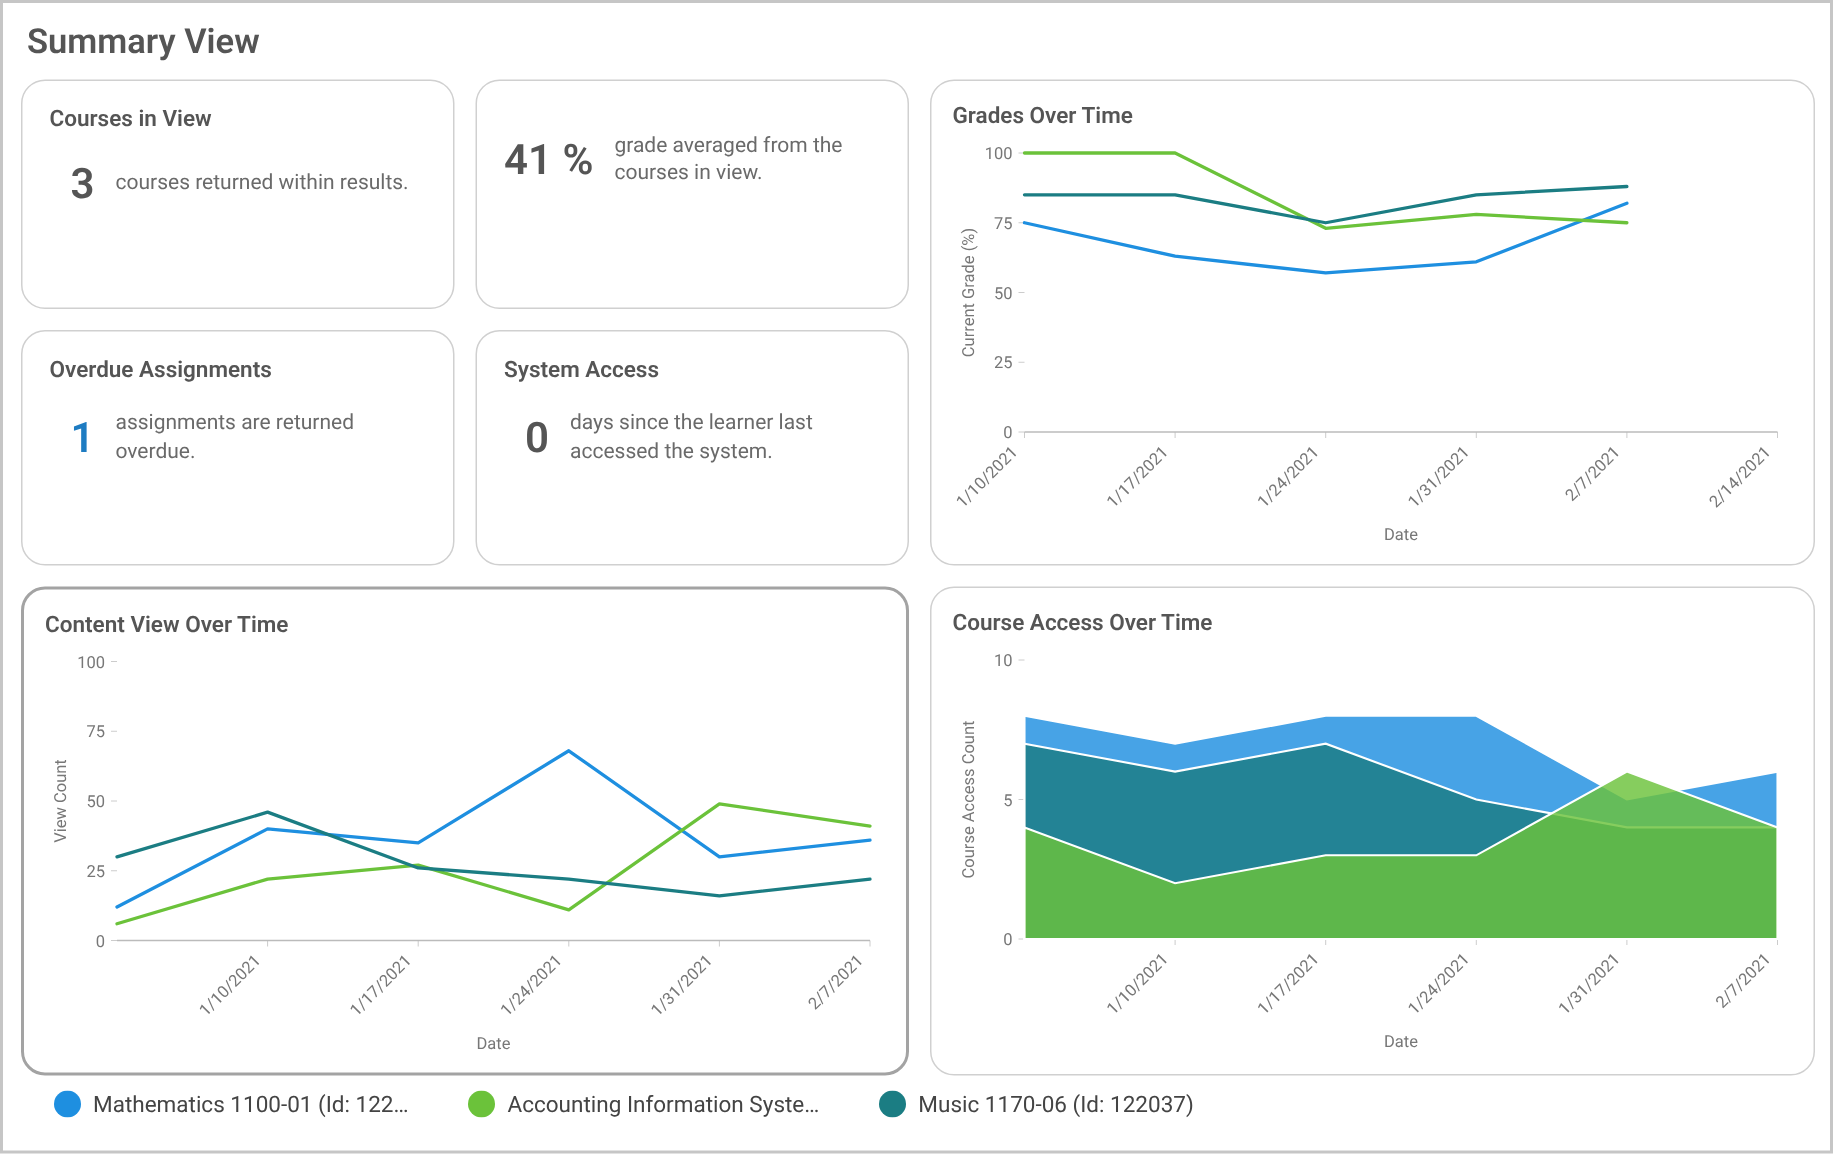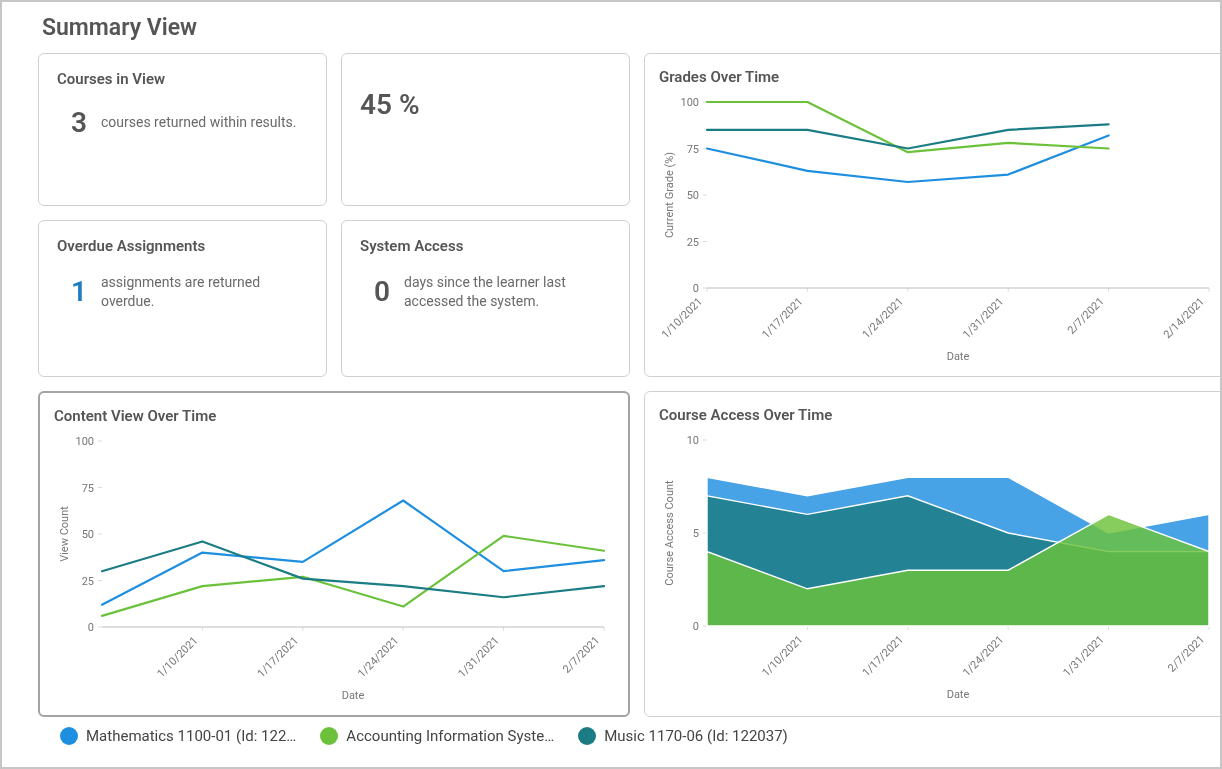--- a/index.html
+++ b/index.html
@@ -9,42 +9,41 @@
     font-family: -apple-system, BlinkMacSystemFont, "Segoe UI", Roboto, Helvetica, Arial, sans-serif;
     background: #fff;
     color: #444;
     border: 2px solid #c6c6c6;
     width: 1222px;
     height: 769px;
     overflow: hidden;
   }
   .page {
     padding: 8px 12px 4px 12px;
-    margin-left: 24px;
   }
   h1.title {
     font-size: 23px;
     font-weight: 600;
     color: #555;
     margin: 4px 0 12px 4px;
   }
   .grid {
     display: grid;
     grid-template-columns: 1fr 1fr;
     gap: 14px;
   }
   .left-col {
     display: grid;
     grid-template-columns: 1fr 1fr;
     grid-template-rows: auto auto;
     gap: 14px;
   }
   .card {
     border: 1px solid #d0d0d0;
-    border-radius: 6px;
+    border-radius: 16px;
     padding: 16px 18px 14px 18px;
     background: #fff;
   }
   .card.highlight {
     border: 2px solid #a3a3a3;
   }
   .card-title {
     font-size: 15px;
     font-weight: 600;
     color: #555;
@@ -74,21 +73,21 @@
     padding: 14px 14px 10px 14px;
   }
   .chart-holder {
     position: relative;
   }
   svg { display:block; }
   .tick-line { stroke: #bbb; stroke-width: 0.5; }
   .baseline { stroke: #bbb; stroke-width: 1; }
   .legend {
     display: flex;
-    gap: 24px;
+    gap: 40px;
     margin: 10px 0 0 22px;
     align-items: center;
   }
   .legend-item {
     display: flex;
     align-items: center;
     gap: 8px;
     font-size: 15px;
     color: #444;
     max-width: 280px;
@@ -113,21 +112,22 @@
       <div class="card">
         <div class="card-title">Courses in View</div>
         <div class="stat-row">
           <div class="stat-num">3</div>
           <div class="stat-desc">courses returned within results.</div>
         </div>
       </div>
 
       <div class="card">
         <div class="stat-row">
-          <div class="stat-num">45 %</div>
+          <div class="stat-num">41 %</div>
+          <div class="stat-desc">grade averaged from the courses in view.</div>
         </div>
       </div>
 
       <div class="card">
         <div class="card-title">Overdue Assignments</div>
         <div class="stat-row">
           <div class="stat-num blue">1</div>
           <div class="stat-desc">assignments are returned overdue.</div>
         </div>
       </div>

